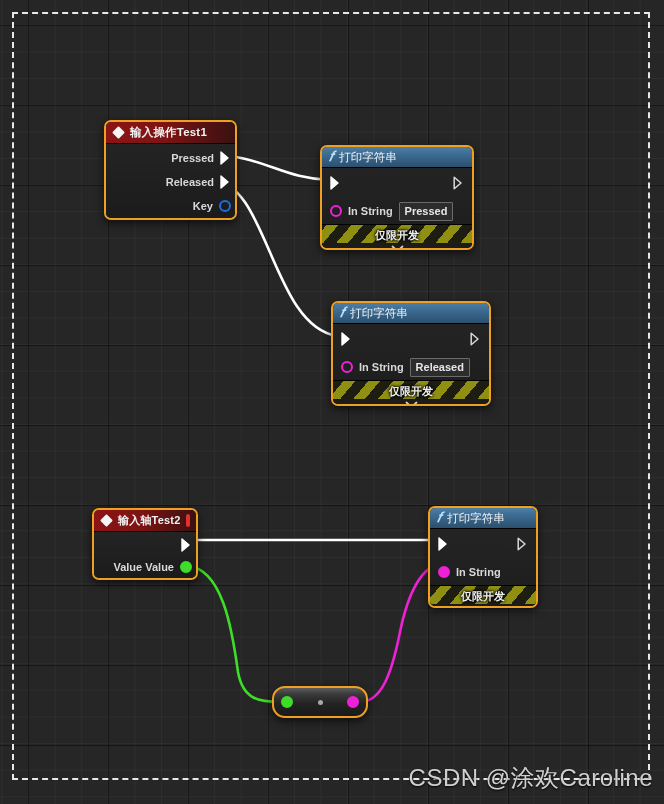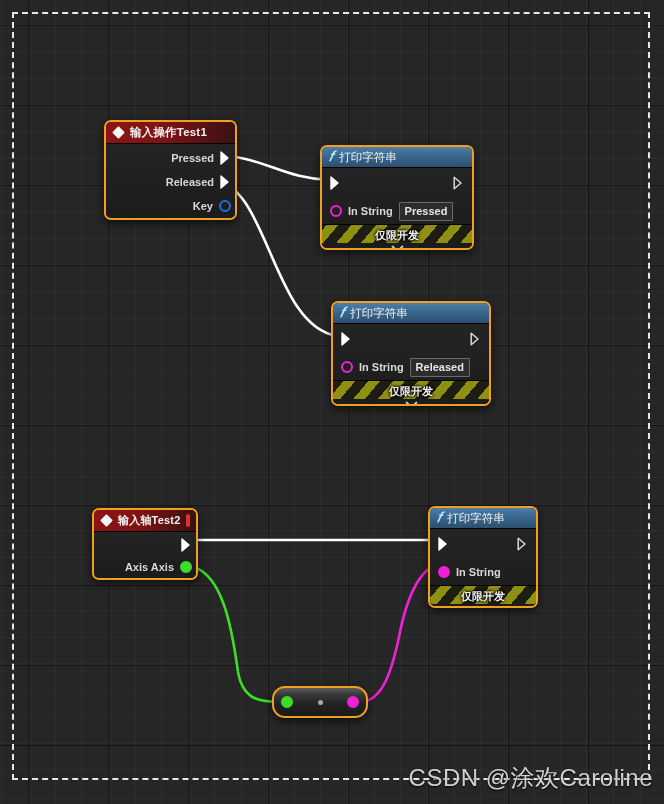--- a/index.html
+++ b/index.html
@@ -341,21 +341,21 @@
     </div>
     <div class="node-body" style="padding-top:2px;">
       <div class="row right" style="padding-right:4px; height:22px;">
         <span class="exec-pin">
           <svg width="11" height="14" viewBox="0 0 11 14">
               <path d="M1 1 L8 7 L1 13 Z" fill="#ffffff" stroke="#ffffff" stroke-width="1.4" stroke-linejoin="round"></path>
             </svg>
         </span>
       </div>
       <div class="row right" style="gap:6px; padding-right:4px; height:22px;">
-        <span class="pin-label">Axis Axis</span>
+        <span class="pin-label">Value Value</span>
         <span class="circle-pin solid pin-float"></span>
       </div>
     </div>
   </div>
 
   <div class="node" id="node-print-axis" style="left:428px; top:506px; width:110px; height:102px;">
     <div class="title-func">
       <span class="f-icon">𝑓</span>
       <span class="ttl">打印字符串</span>
     </div>

